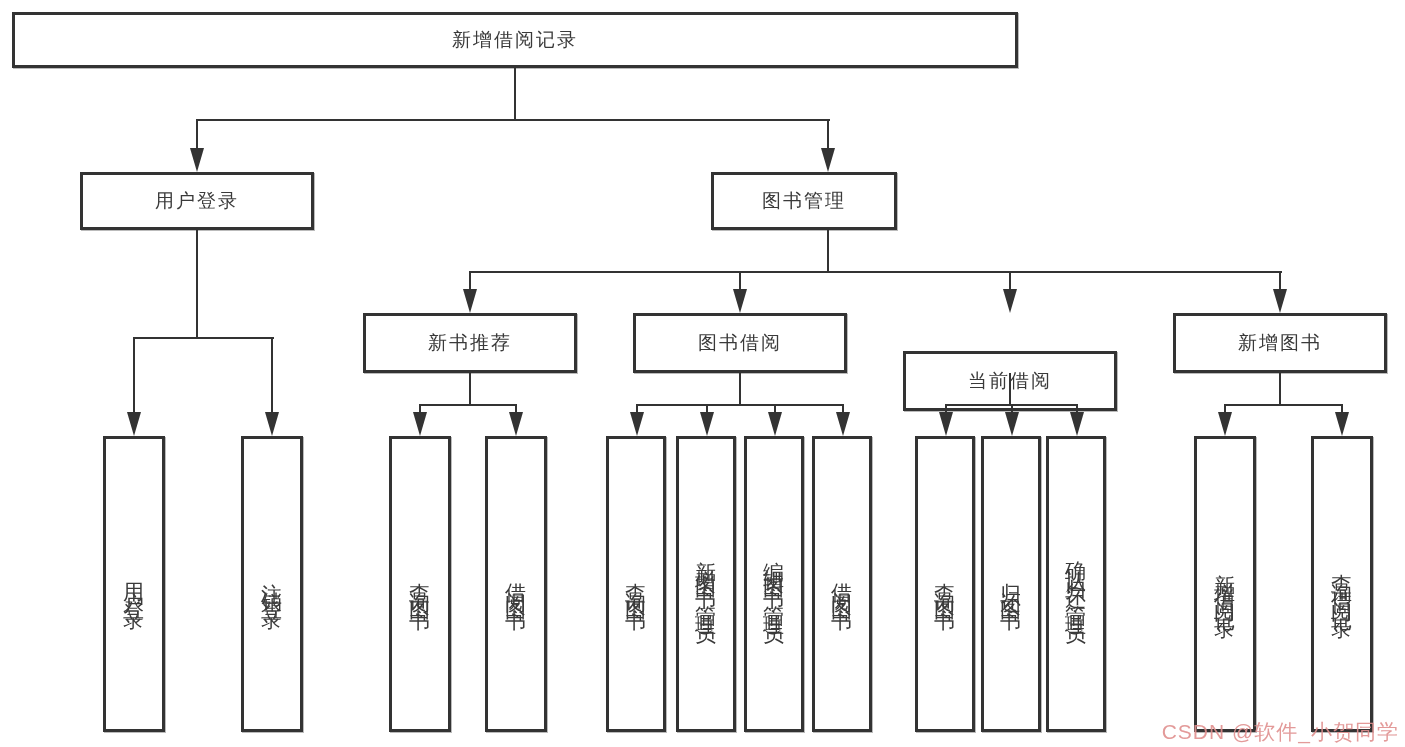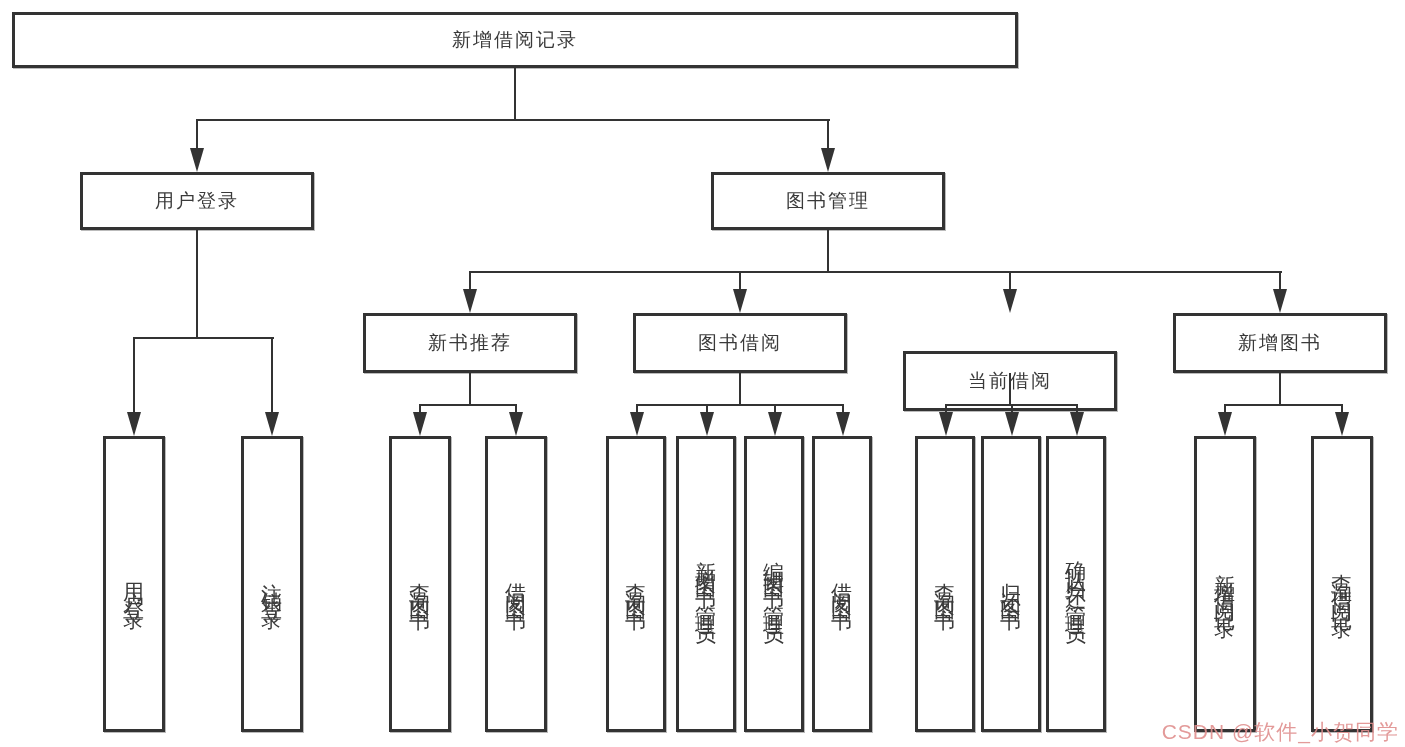--- a/index.html
+++ b/index.html
@@ -49,21 +49,21 @@
   <div class="vline" style="left:514px;top:68px;height:53px;"></div>
   <div class="hline" style="left:196px;top:119px;width:634px;"></div>
   <div class="vline" style="left:196px;top:119px;height:33px;"></div>
   <div class="vline" style="left:827px;top:119px;height:33px;"></div>
   <div class="arrow" style="left:190px;top:148px;"></div>
   <div class="arrow" style="left:821px;top:148px;"></div>
 
   <div class="box" style="left:80px;top:172px;width:234px;height:58px;">
     <span>用户登录</span>
   </div>
-  <div class="box" style="left:711px;top:172px;width:234px;height:58px;font-family:Liberation Serif, serif;">
+  <div class="box" style="left:711px;top:172px;width:186px;height:58px;font-family:Liberation Serif, serif;">
     <span>图书管理</span>
   </div>
 
   <div class="vline" style="left:196px;top:230px;height:109px;"></div>
   <div class="hline" style="left:133px;top:337px;width:141px;"></div>
   <div class="vline" style="left:133px;top:337px;height:79px;"></div>
   <div class="vline" style="left:271px;top:337px;height:79px;"></div>
   <div class="arrow" style="left:127px;top:412px;"></div>
   <div class="arrow" style="left:265px;top:412px;"></div>
 

